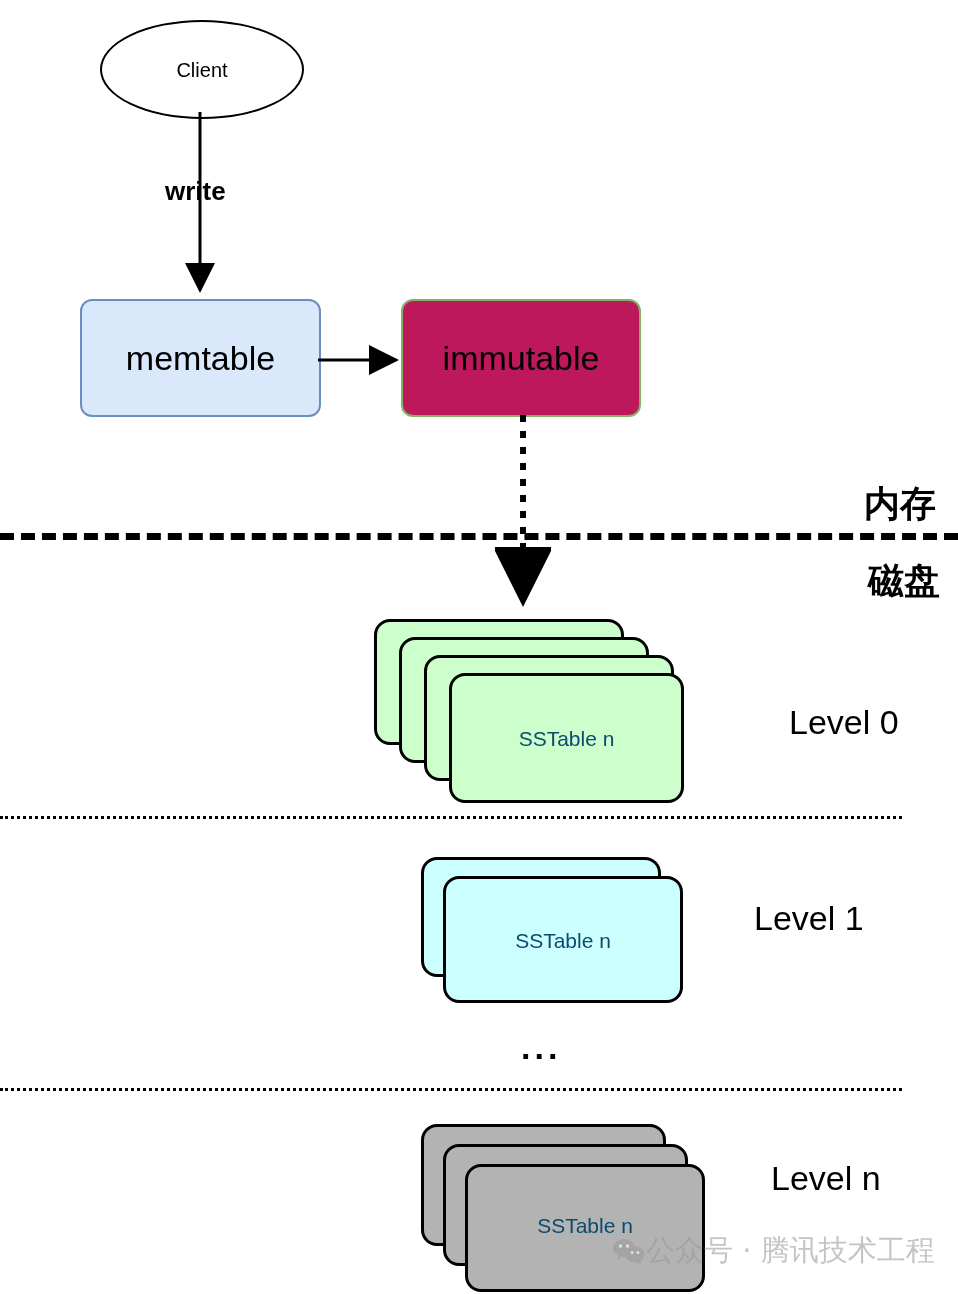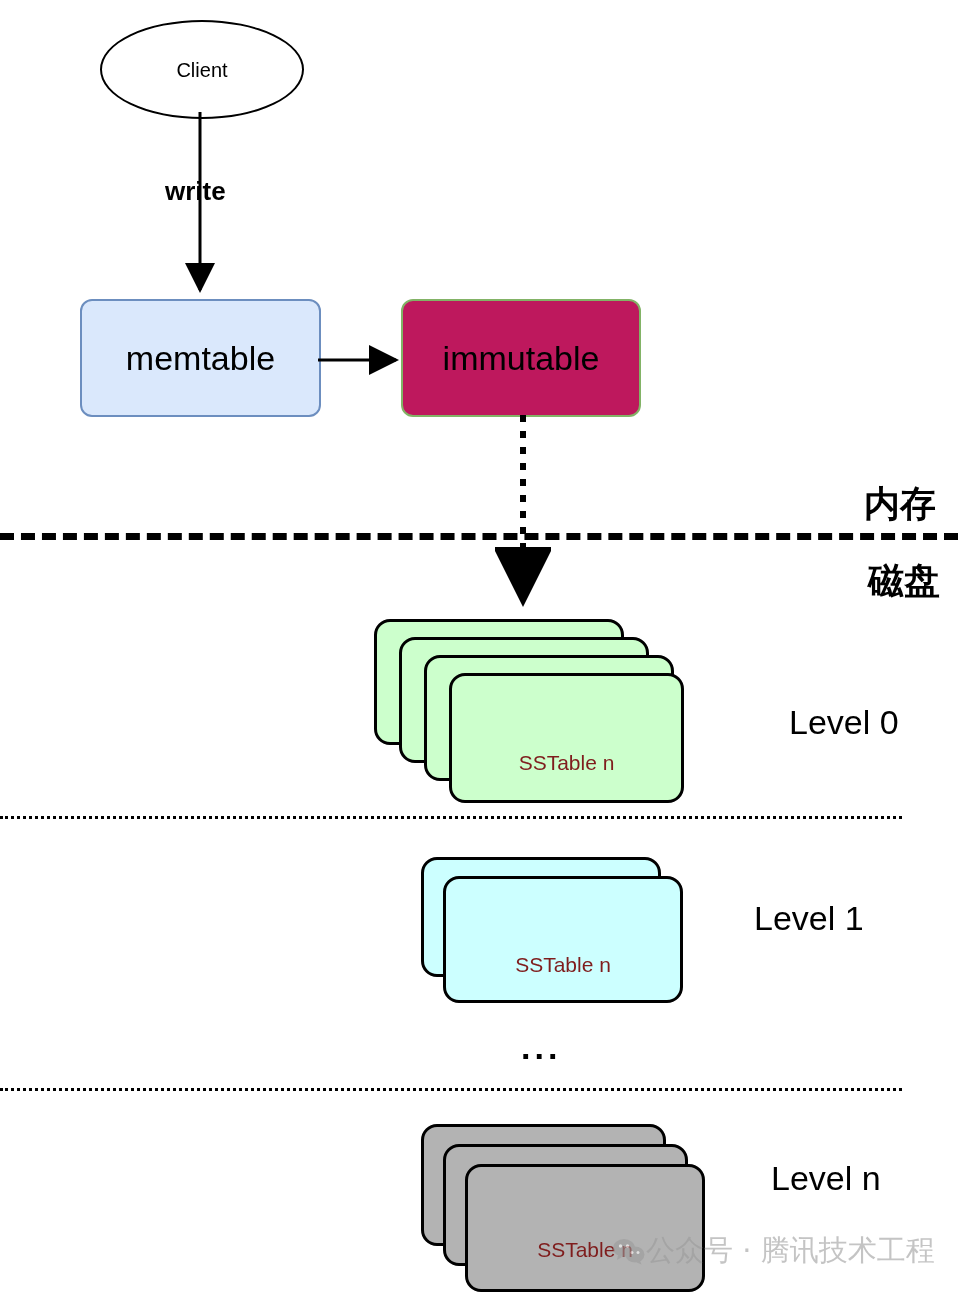--- a/index.html
+++ b/index.html
@@ -125,23 +125,22 @@
   .sst-card {
     position: absolute;
     border: 3px solid #000000;
     border-radius: 16px;
     box-sizing: border-box;
   }
   .sst-card .sst-label {
     position: absolute;
     left: 0; right: 0;
     text-align: center;
-    color: #7f1d1d;
-    line-height: 1;
-    margin-top: 24px;
+    color: #0c4a6e;
+    line-height: 1;
   }
   .green  { background: #ccffcc; }
   .cyan   { background: #ccffff; }
   .grayc  { background: #b3b3b3; }
 
   
   #stack-level-0 { left: 0; top: 0; }
   #stack-level-0 .sst-card { width: 250px; height: 126px; }
 
   

